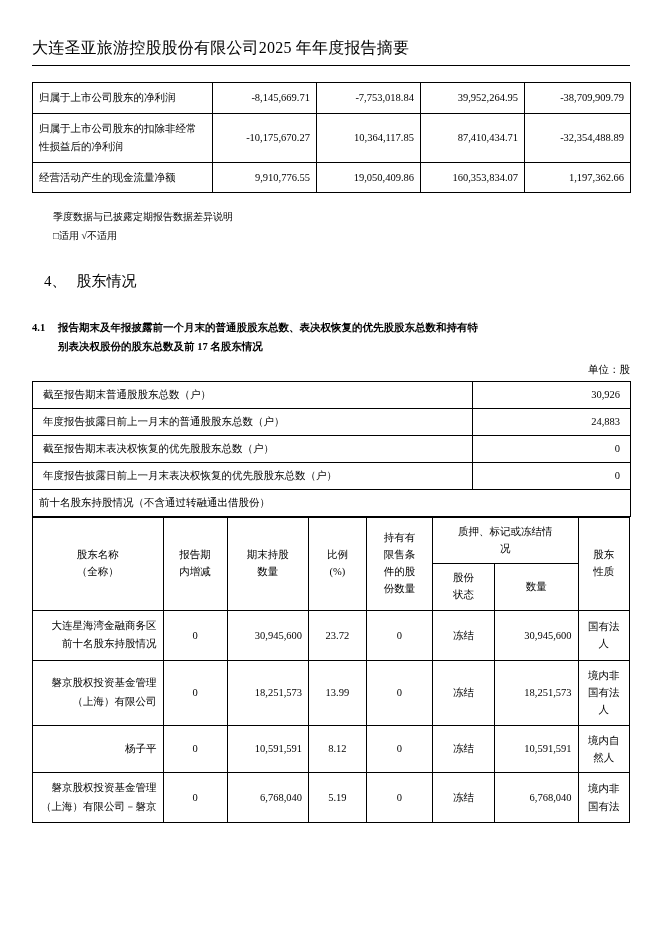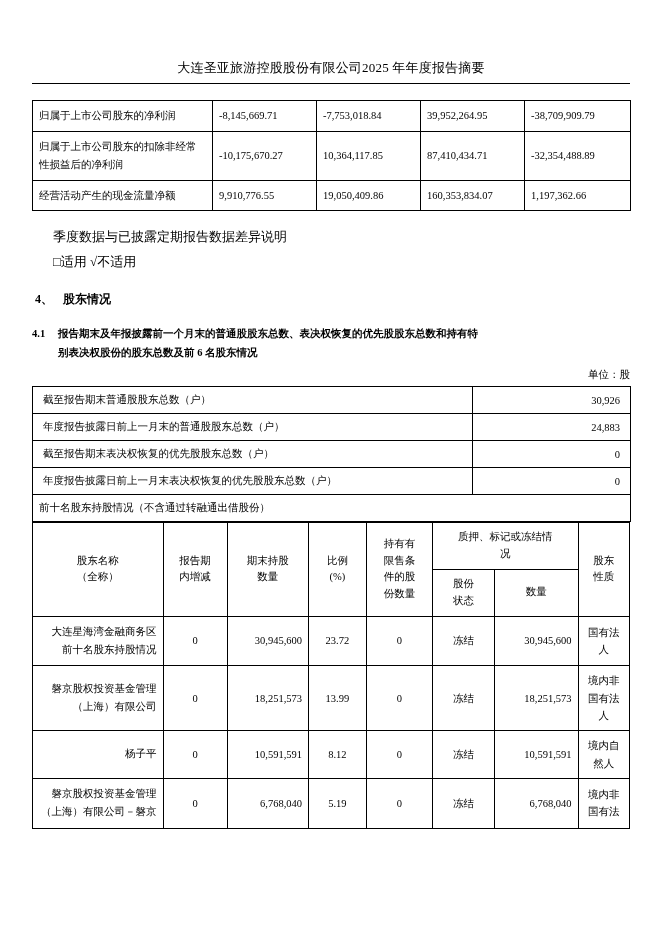--- a/index.html
+++ b/index.html
@@ -16,26 +16,24 @@
     overflow: hidden;
   }
   .page {
     width: 662px;
     height: 936px;
     box-sizing: border-box;
     padding: 0 32px;
     position: relative;
   }
   .header {
-    text-align: center;
-    font-size: 13px;
+    font-size: 16px;
     padding-top: 38px;
     padding-bottom: 6px;
     letter-spacing: 0.2px;
-    margin-top: 21px;
   }
   .header-rule {
     border-bottom: 1px solid #000;
     margin-bottom: 16px;
   }
 
   table.doc-table {
     border-collapse: collapse;
     width: 100%;
     table-layout: fixed;
@@ -44,44 +42,44 @@
     border: 1px solid #000;
     font-size: 10.5px;
     padding: 6px 6px;
     vertical-align: middle;
     font-weight: normal;
   }
   .cell-label {
     line-height: 1.7;
   }
   .num {
-    text-align: left;
+    text-align: right;
     white-space: nowrap;
   }
 
   
   .t1 col.c1 { width: 180px; }
   .t1 col.c2 { width: 104px; }
   .t1 col.c3 { width: 104px; }
   .t1 col.c4 { width: 104px; }
   .t1 col.c5 { width: 106px; }
 
   .para {
-    font-size: 13px;
+    font-size: 10px;
     line-height: 1.9;
     margin: 0;
   }
   .indent2 { text-indent: 21px; }
   .gap-s { height: 10px; }
   .gap-m { height: 14px; }
 
   .sec-title {
-    font-size: 12px;
-    font-weight: bold;
-    margin: 3px;
+    font-size: 15px;
+    font-weight: normal;
+    margin: 12px;
     line-height: 1.9;
   }
   .sub-title {
     font-size: 10.5px;
     font-weight: bold;
     line-height: 1.85;
     margin: 0;
   }
   .sub-title .idx {
     display: inline-block;
@@ -181,21 +179,21 @@
 
   <div class="gap-s"></div>
   <p class="sec-title">
     <span>4、</span><span style="display:inline-block;width:10px"></span><span>股东情况</span>
   </p>
 
   <div class="gap-s"></div>
   <p class="sub-title">
     <span class="idx">4.1</span><span>报告期末及年报披露前一个月末的普通股股东总数、表决权恢复的优先股股东总数和持有特</span>
   </p>
-  <p class="sub-title sub-body">别表决权股份的股东总数及前 6 名股东情况</p>
+  <p class="sub-title sub-body">别表决权股份的股东总数及前 17 名股东情况</p>
 
   <div class="unit-line">单位：股</div>
 
   <table class="doc-table t2">
     <colgroup>
         <col class="a">
         <col class="b">
       </colgroup>
     <tbody>
       <tr>

